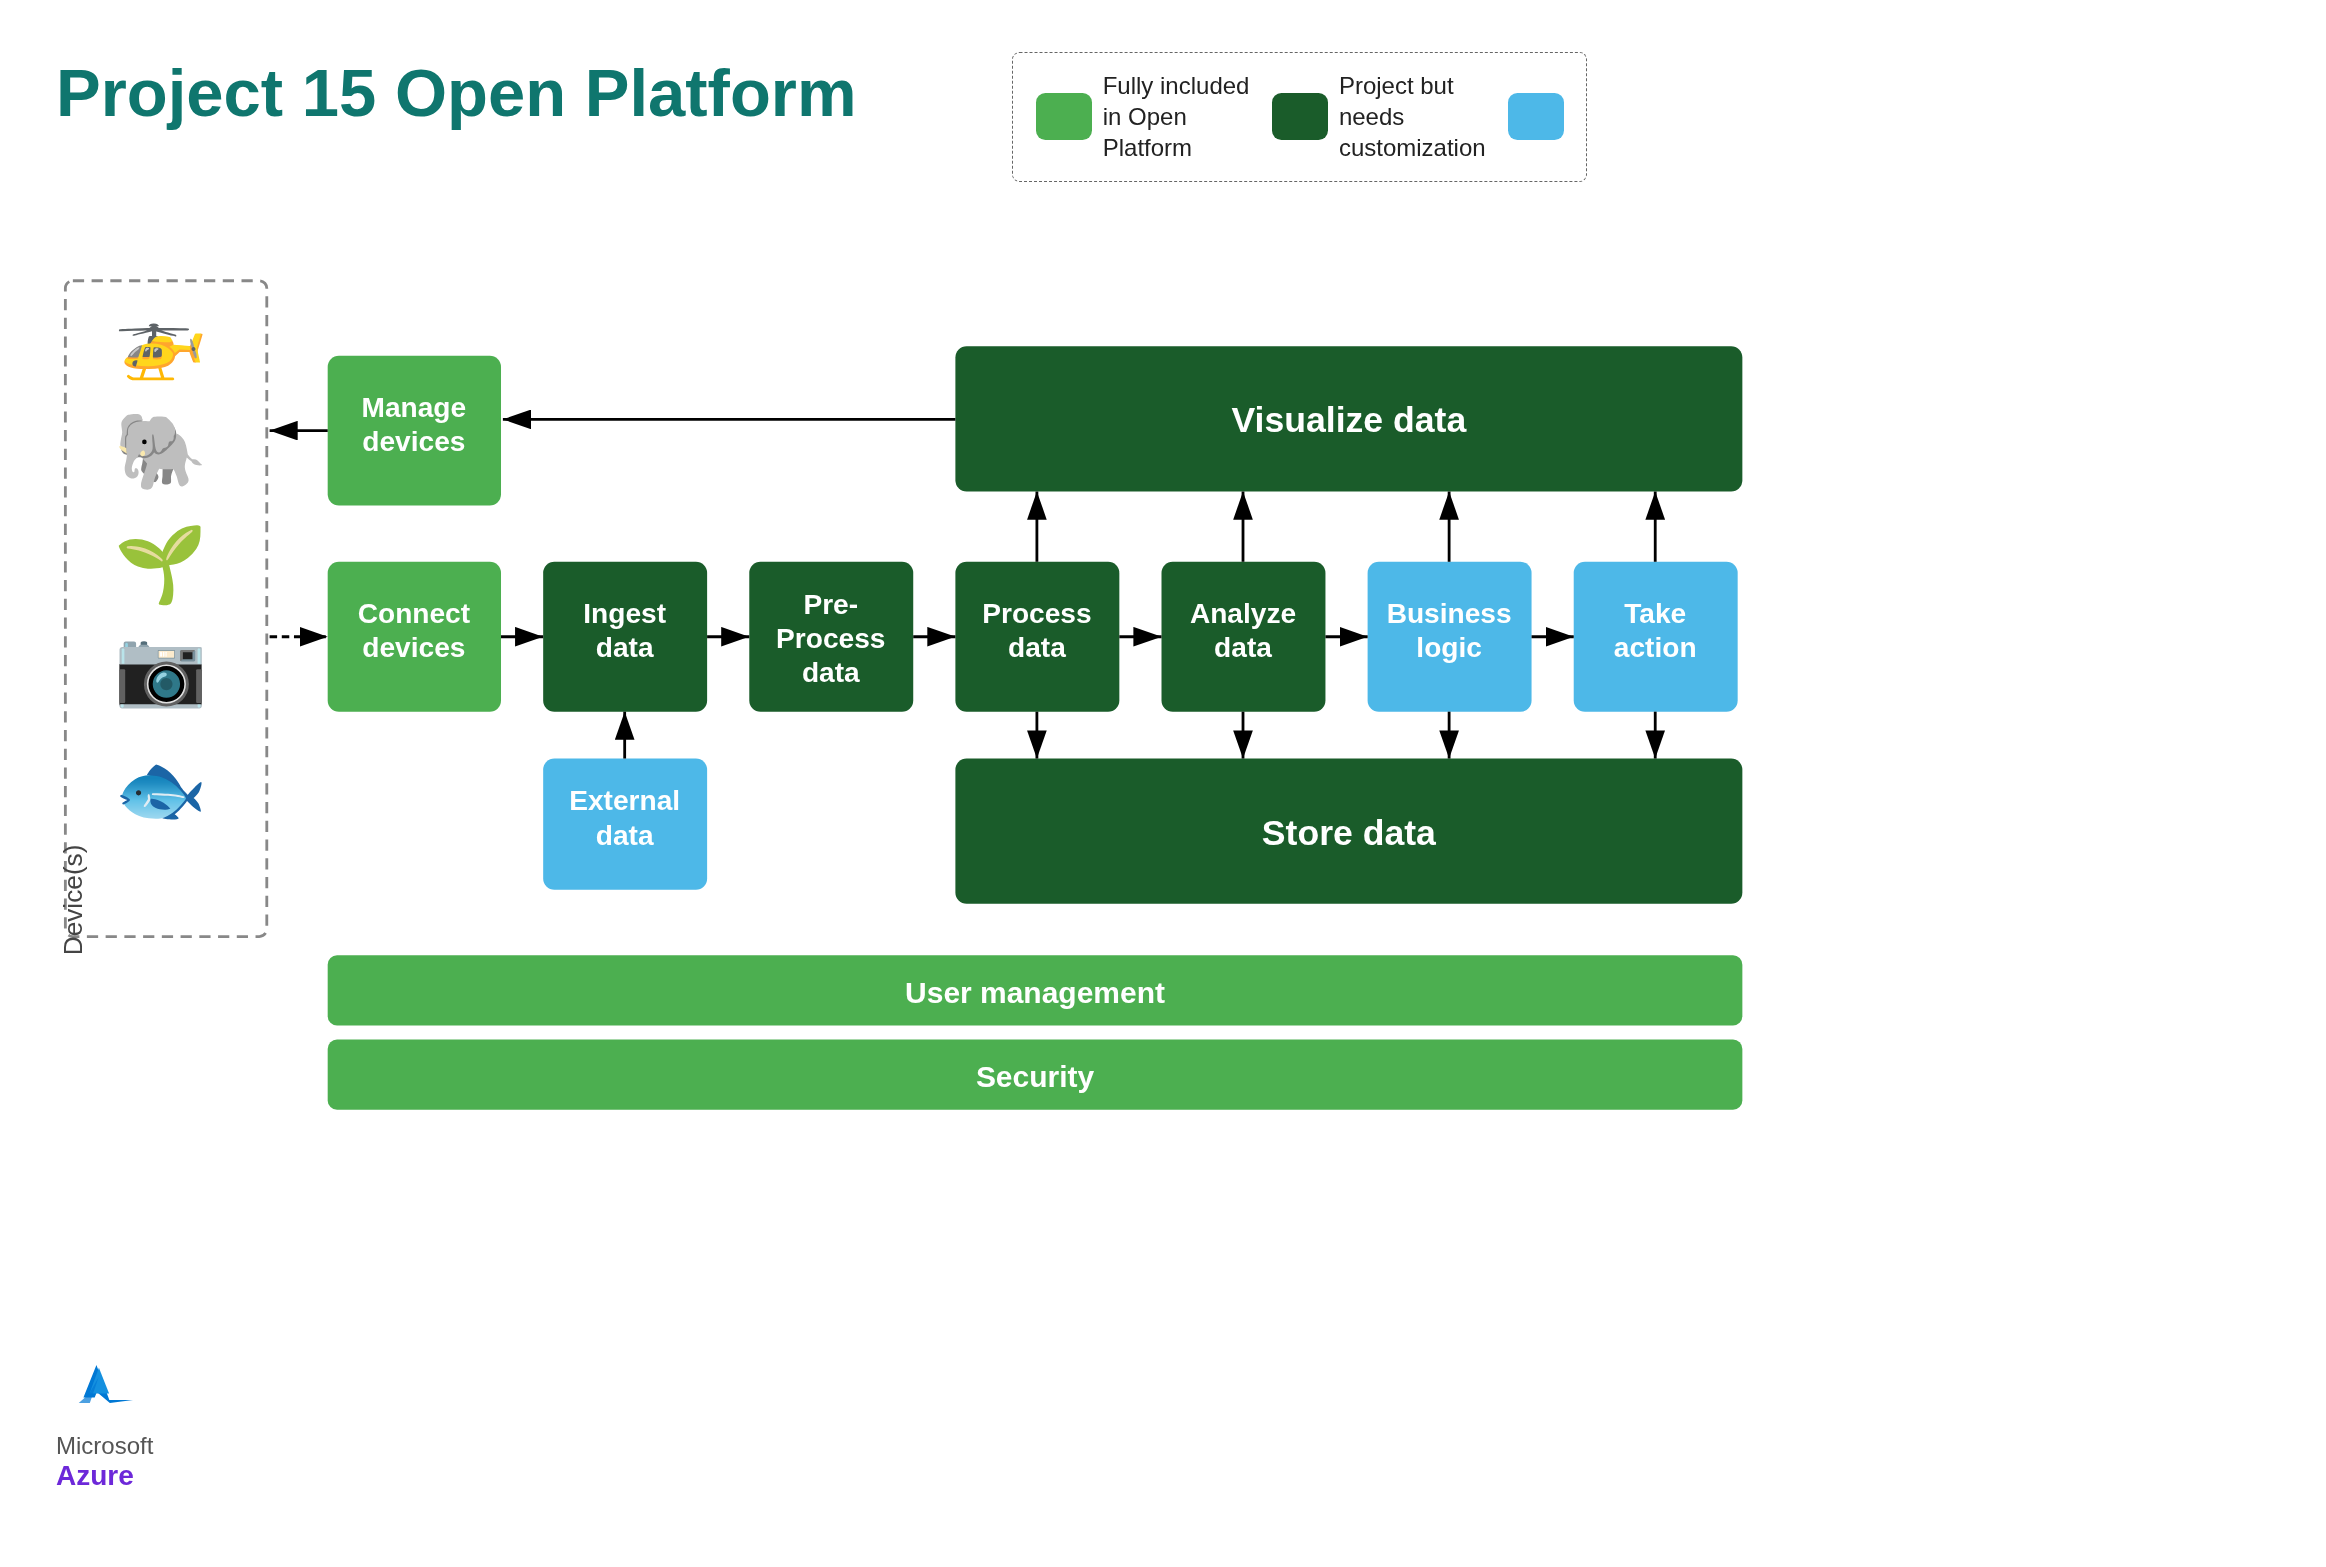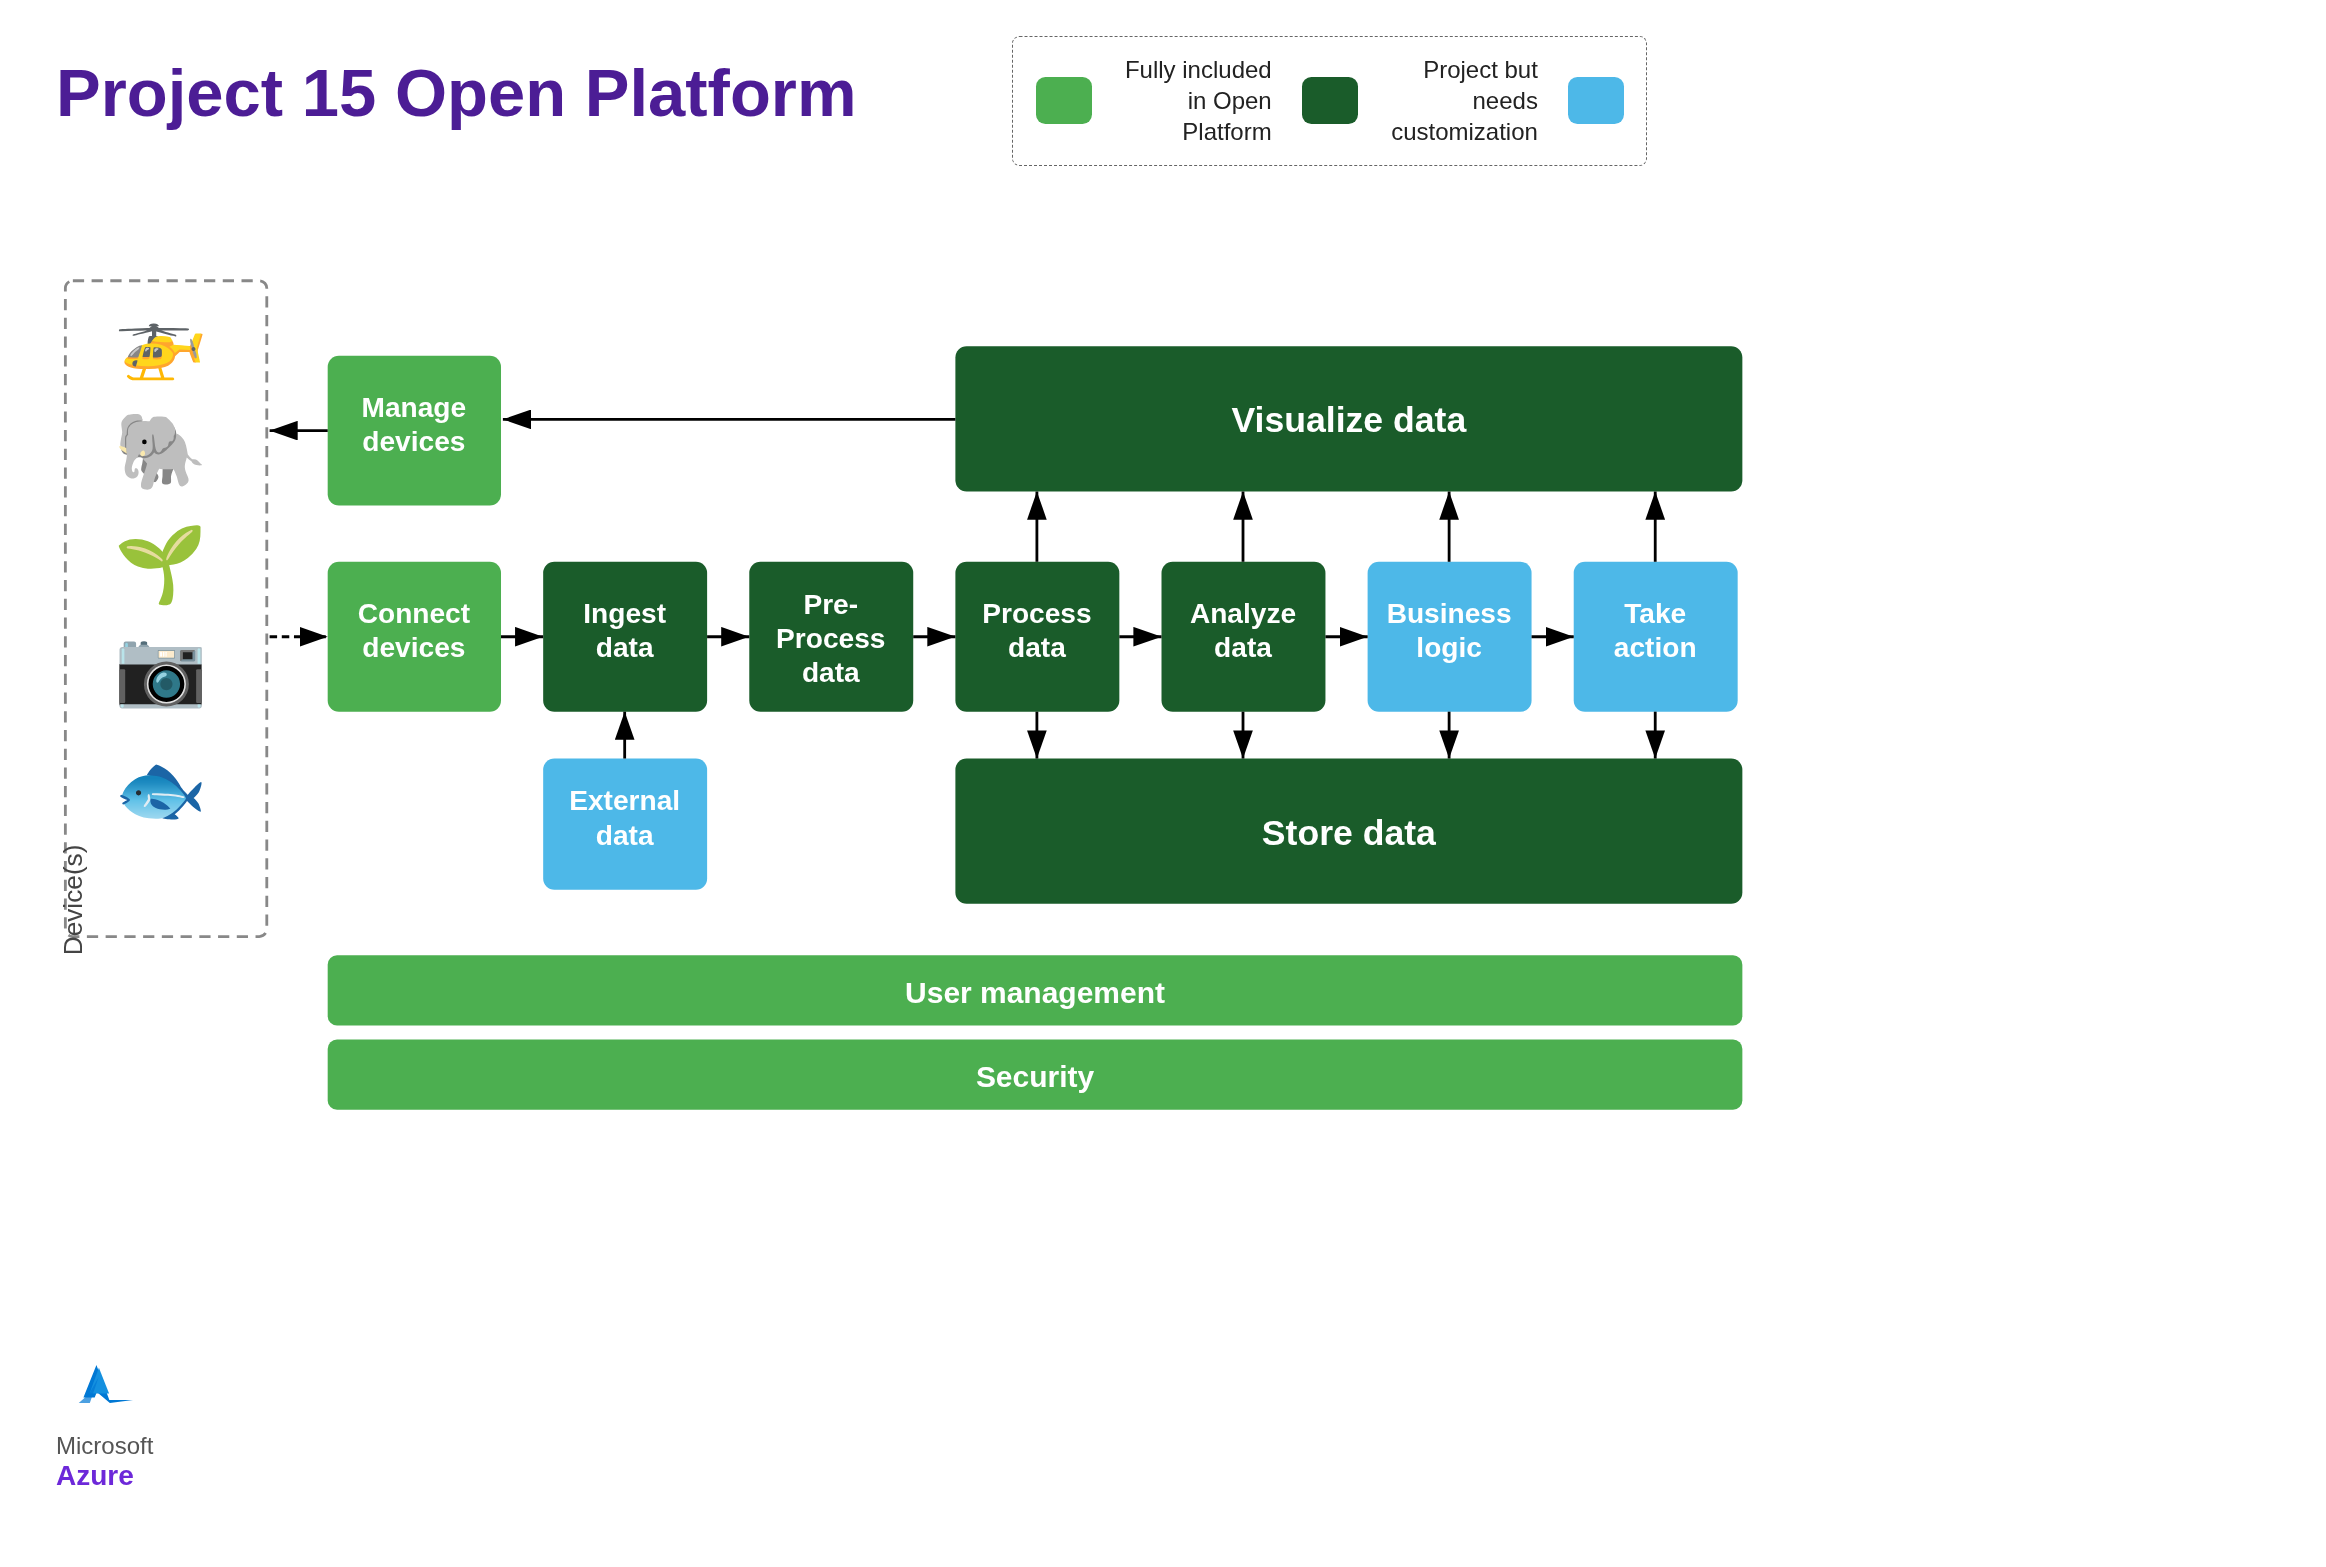--- a/index.html
+++ b/index.html
@@ -11,35 +11,33 @@
       position: relative;
       overflow: hidden;
     }
 
     .page-title {
       position: absolute;
       top: 56px;
       left: 56px;
       font-size: 67px;
       font-weight: 700;
-      color: #4c1d95;
+      color: #0f766e;
       line-height: 1.1;
     }
 
     .legend {
       position: absolute;
-      top: 36px;
+      top: 52px;
       left: 1012px;
       border: 1.9px dashed #666;
       border-radius: 7.5px;
       padding: 17px 22.5px;
       display: flex;
       align-items: center;
-      gap: 30px;
-      text-align: right;
     }
 
     .legend-item {
       display: flex;
       align-items: center;
       gap: 11.2px;
     }
 
     .legend-box {
       width: 56px;

